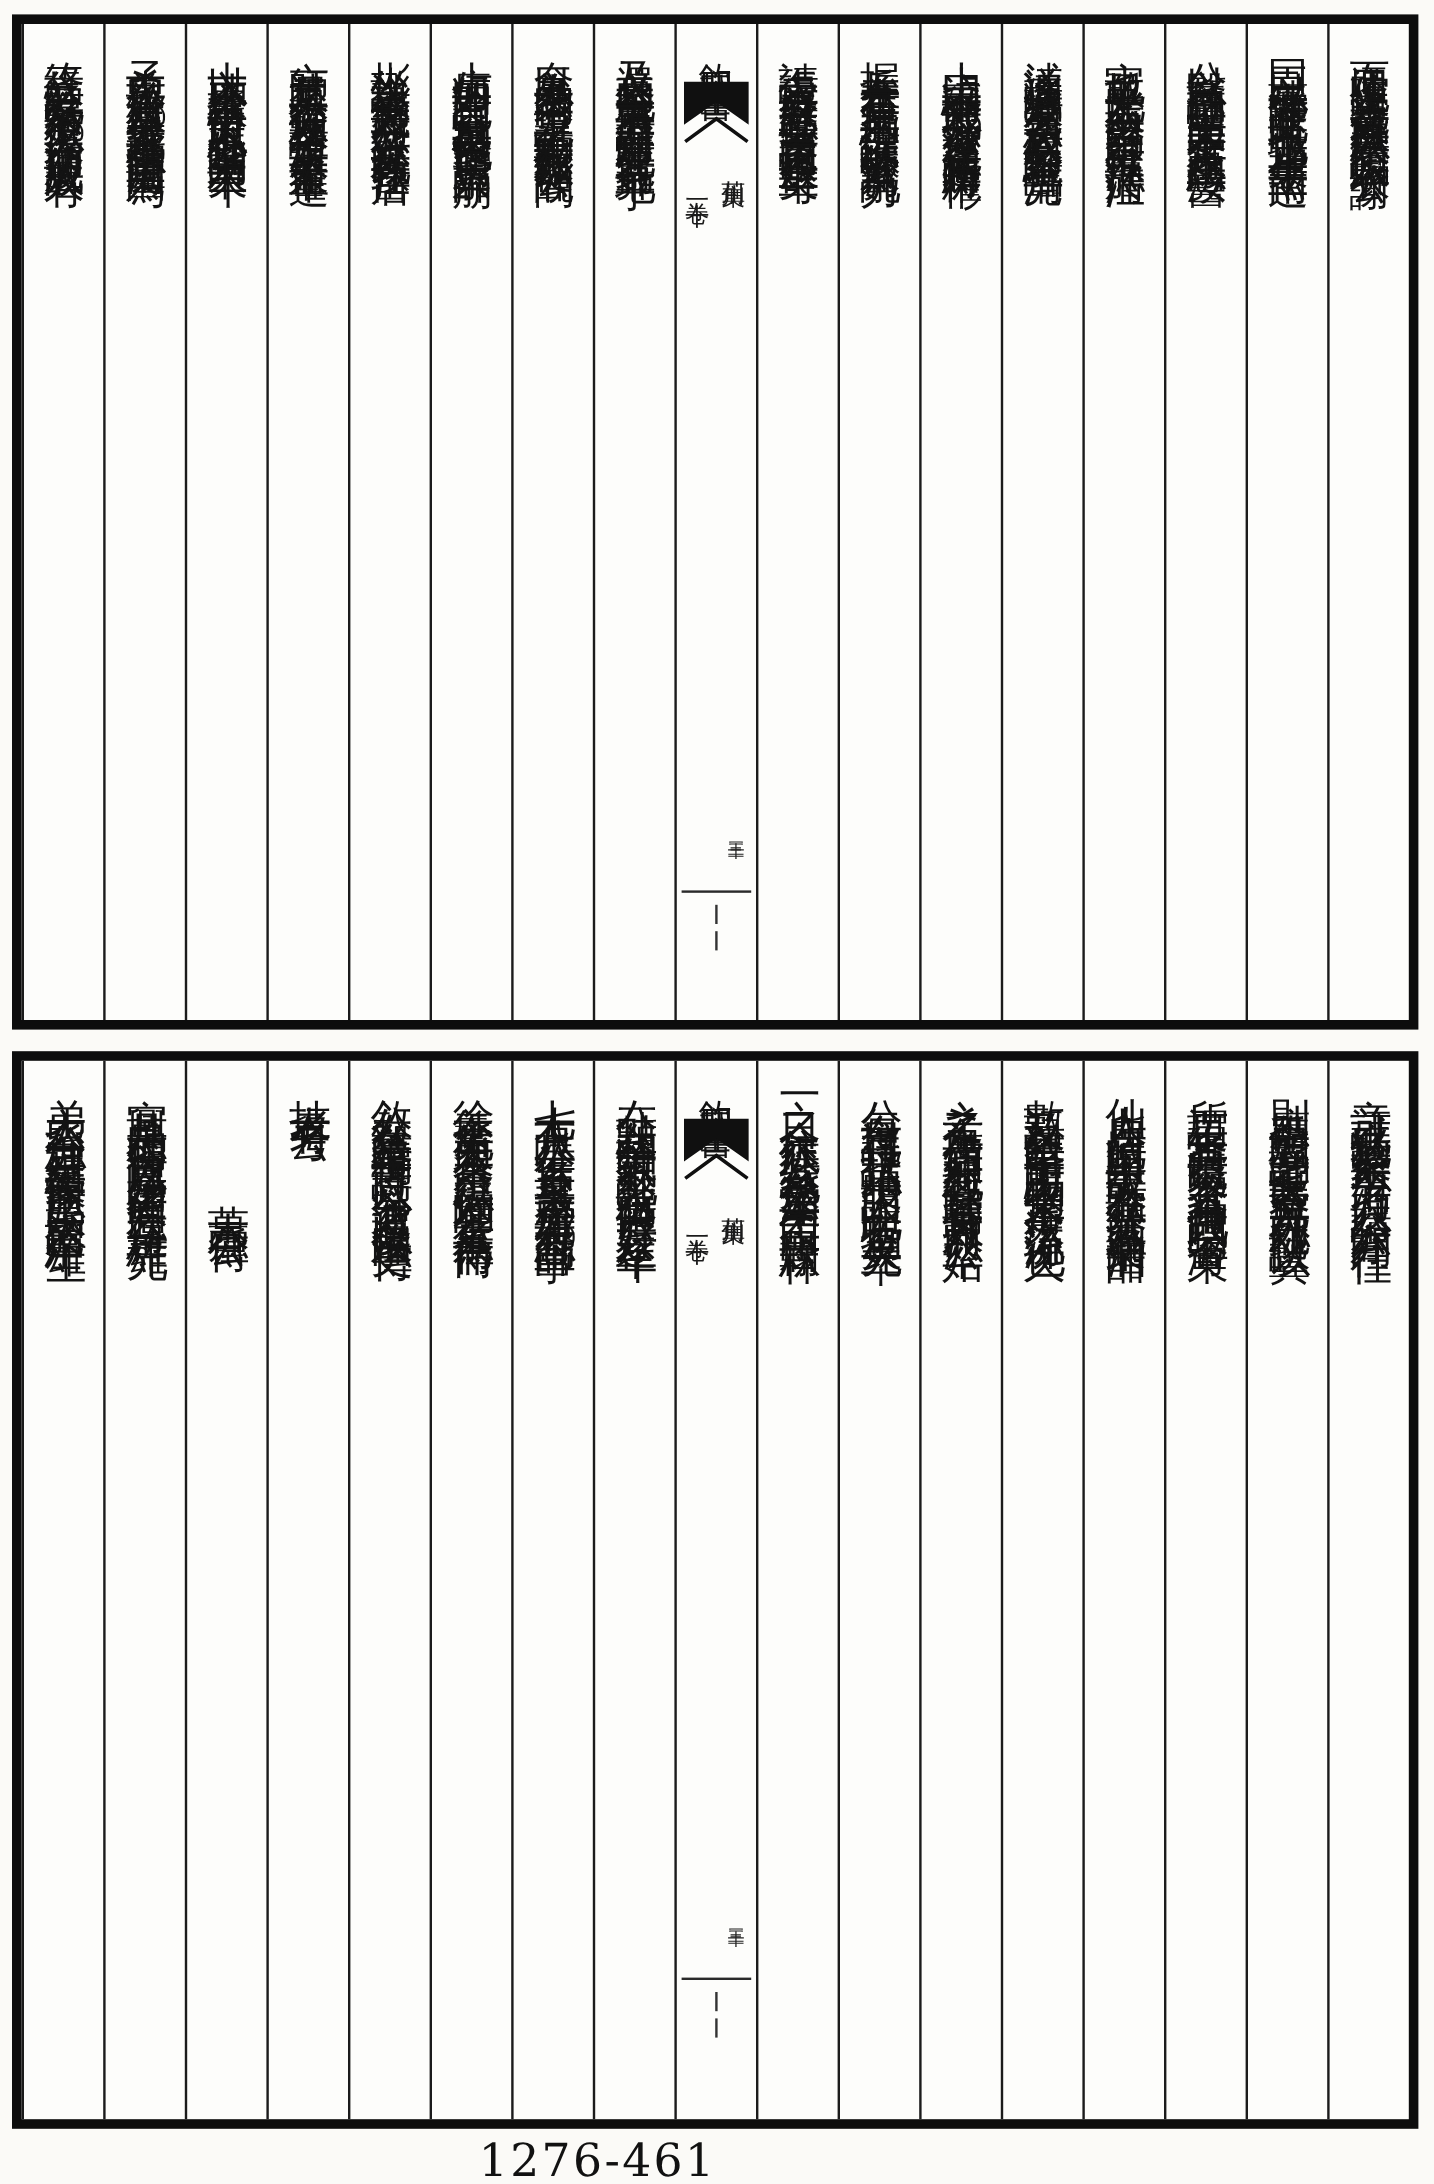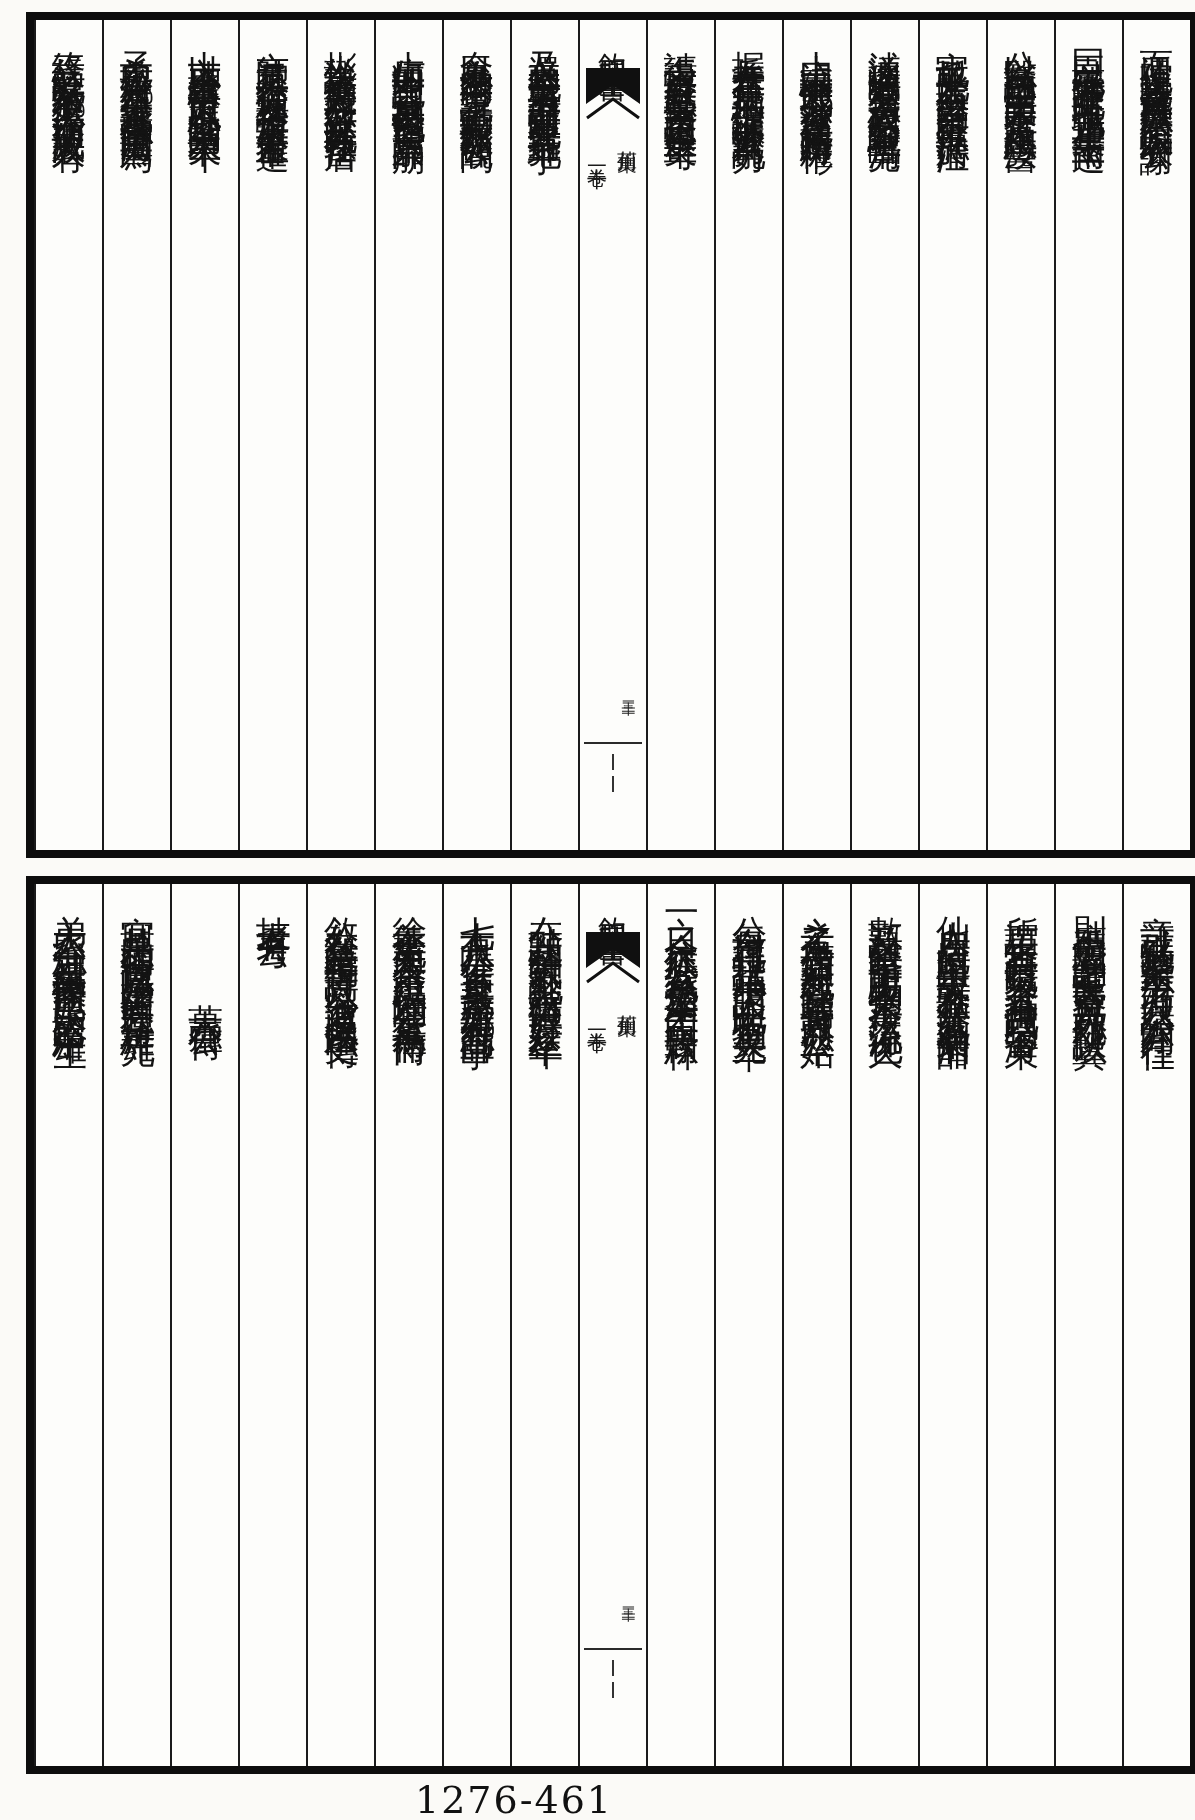--- a/index.html
+++ b/index.html
@@ -3,21 +3,21 @@
 <meta charset="utf-8">
 <style>
   html,body{margin:0;padding:0;}
   body{
     width:1195px;height:1820px;
     background:#fbfaf7;
     font-family:"DejaVu Serif","Liberation Serif",serif;
     position:relative;
     color:#141414;
   }
-  .canvas{position:absolute;left:16px;top:0;width:996px;height:1820px;}
+  .canvas{position:absolute;left:0;top:0;width:996px;height:1820px;}
   .page{
     position:absolute;
     left:10px;
     width:1172px;
     border:8px solid #0d0d0d;
     box-sizing:border-box;
     background:#fdfdfb;
   }
   .page.pg-top{top:12px;height:846px;}
   .page.pg-bottom{top:876px;height:898px;}

